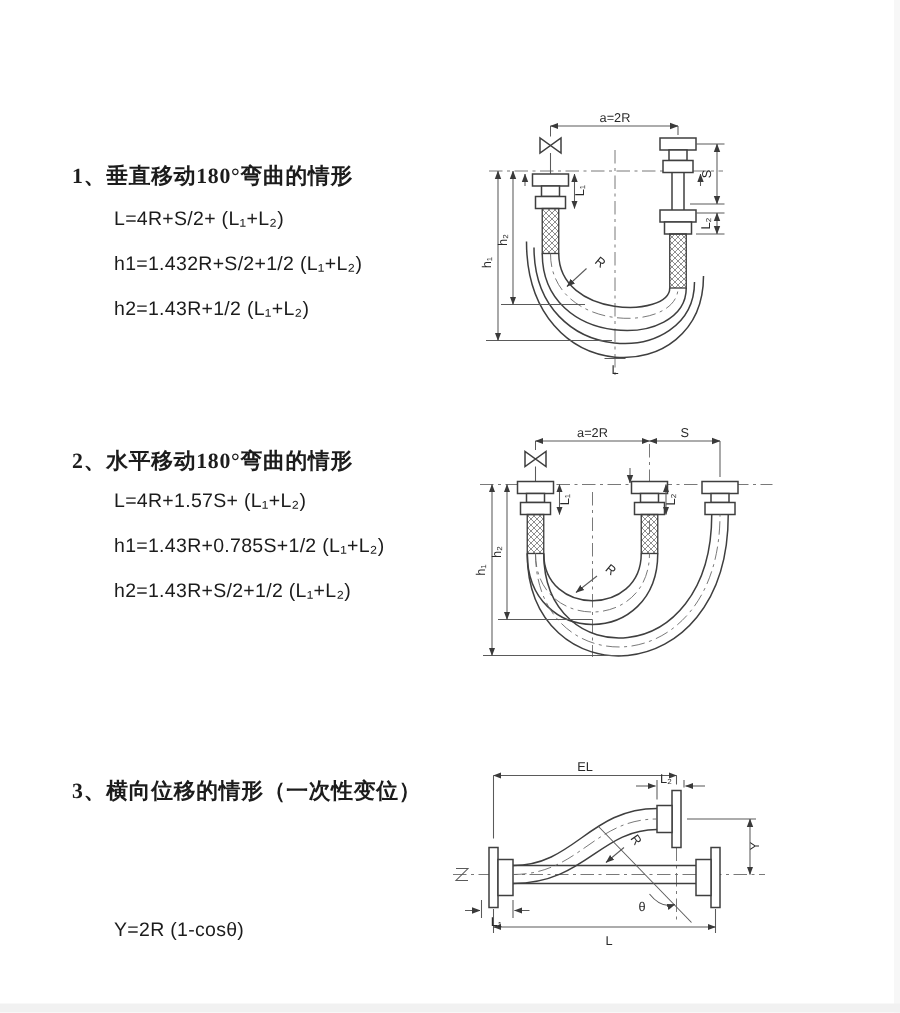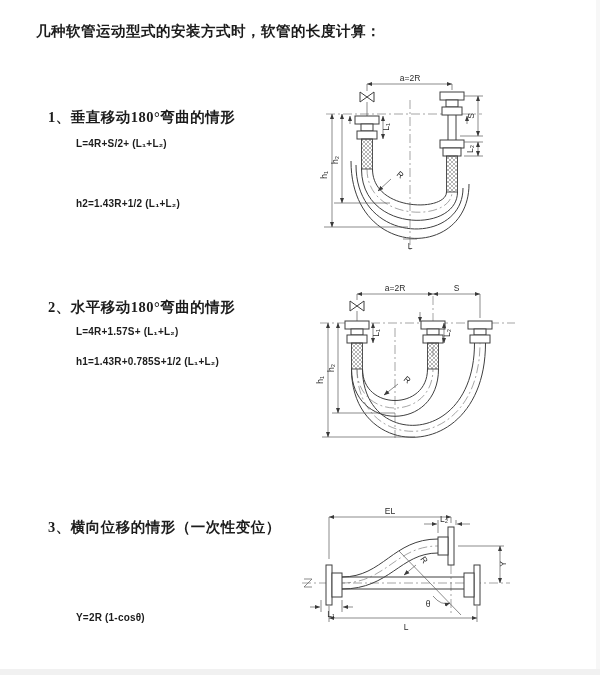--- a/index.html
+++ b/index.html
@@ -1,40 +1,40 @@
 <!DOCTYPE html>
 <html><head>
 <meta charset="utf-8">
 <style>
   html,body{margin:0;padding:0;background:#ffffff;}
   body{width:600px;height:675px;overflow:hidden;position:relative;
        font-family:"Liberation Sans","DejaVu Sans",sans-serif;color:#1c1c1c;}
   .page{position:absolute;inset:0;background:#fff;}
   .page-title{position:absolute;left:36px;top:22px;font-size:14.5px;font-weight:bold;letter-spacing:.5px;}
   .sec-head{position:absolute;font-size:14.5px;font-weight:bold;letter-spacing:.5px;white-space:nowrap;font-family:Liberation Serif, serif;}
-  .formula{position:absolute;font-size:10px;font-weight:bold;letter-spacing:.2px;white-space:nowrap;}
+  .formula{position:absolute;font-size:13px;font-weight:normal;letter-spacing:.2px;white-space:nowrap;}
   .diag{position:absolute;}
   .diag .ln{stroke:#3f3f3f;stroke-width:1;fill:none;}
   .diag .thin{stroke:#5a5a5a;stroke-width:.7;fill:none;}
   .diag .cl{stroke:#6a6a6a;stroke-width:.6;fill:none;stroke-dasharray:9 3 2 3;}
   .diag .fit{fill:#ffffff;stroke:#3f3f3f;stroke-width:1;}
   .diag .braid{stroke:#3f3f3f;stroke-width:.9;}
   .diag text{fill:#2a2a2a;font-family:"Liberation Sans","DejaVu Sans",sans-serif;font-size:8.5px;}
   .edge-bottom{position:absolute;left:0;bottom:0;width:600px;height:6px;background:#f1f1f1;}
   .edge-right{position:absolute;right:0;top:0;width:4px;height:675px;background:#f7f7f7;}
 </style>
 </head>
 <body>
 
 <div class="page">
 
-  <div class="page-title">几种软管运动型式的安装方式时，软管的长度计算：</div>
 
   <div class="sec-head" style="left:48px;top:108px">1、垂直移动180°弯曲的情形</div>
   <div class="formula" style="left:76px;top:138px">L=4R+S/2+ (L₁+L₂)</div>
+  <div class="formula" style="left:76px;top:168px">h1=1.432R+S/2+1/2 (L₁+L₂)</div>
   <div class="formula" style="left:76px;top:198px">h2=1.43R+1/2 (L₁+L₂)</div>
 
   <svg class="diag" style="left:310px;top:72px" width="285" height="182" viewBox="0 0 285 182">
     <defs>
       <pattern id="braid1" width="4" height="4" patternUnits="userSpaceOnUse">
         <path d="M0 4 L4 0 M0 0 L4 4" stroke="#6a6a6a" stroke-width="0.5"></path>
       </pattern>
       <marker id="ar1" viewBox="0 0 10 10" refX="9.5" refY="5" markerWidth="8" markerHeight="8" orient="auto-start-reverse">
         <path d="M0 1.2 L10 5 L0 8.8 Z" fill="#3a3a3a"></path>
       </marker>
@@ -122,20 +122,21 @@
 
     <g>
       <path class="thin" d="M40 52 V44" marker-end="url(#ar1)"></path>
       <path class="thin" d="M157 52 V44" marker-end="url(#ar1)"></path>
     </g>
   </svg>
 
   <div class="sec-head" style="left:48px;top:298px">2、水平移动180°弯曲的情形</div>
   <div class="formula" style="left:76px;top:326px">L=4R+1.57S+ (L₁+L₂)</div>
   <div class="formula" style="left:76px;top:356px">h1=1.43R+0.785S+1/2 (L₁+L₂)</div>
+  <div class="formula" style="left:76px;top:386px">h2=1.43R+S/2+1/2 (L₁+L₂)</div>
 
   <svg class="diag" style="left:310px;top:282px" width="285" height="162" viewBox="0 0 285 162">
     <defs>
       <pattern id="braid2" width="4" height="4" patternUnits="userSpaceOnUse">
         <path d="M0 4 L4 0 M0 0 L4 4" stroke="#6a6a6a" stroke-width="0.5"></path>
       </pattern>
       <marker id="ar2" viewBox="0 0 10 10" refX="9.5" refY="5" markerWidth="8" markerHeight="8" orient="auto-start-reverse">
         <path d="M0 1.2 L10 5 L0 8.8 Z" fill="#3a3a3a"></path>
       </marker>
     </defs>

